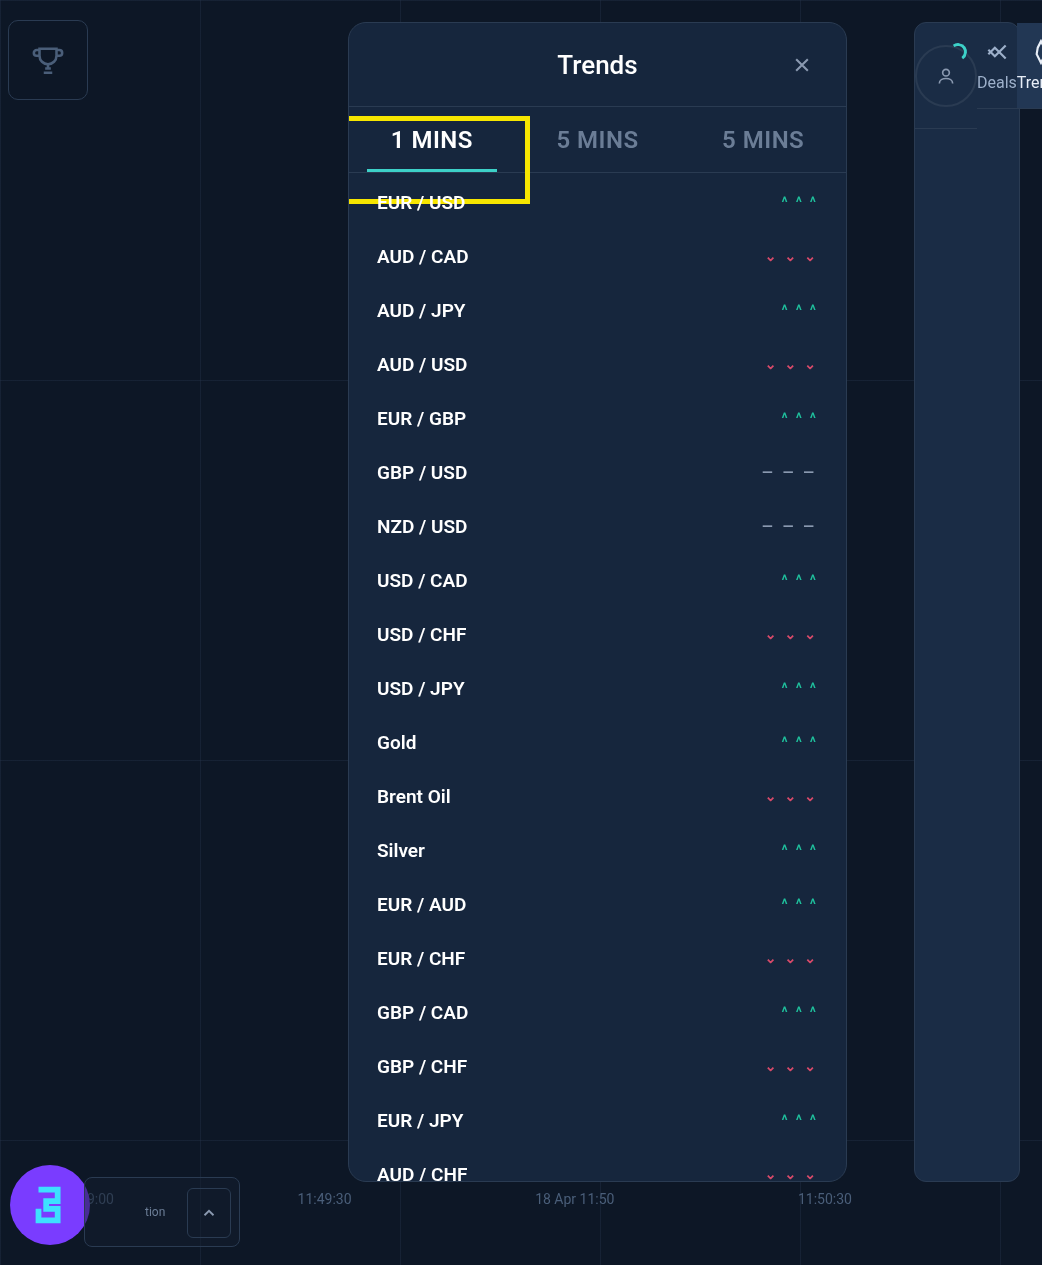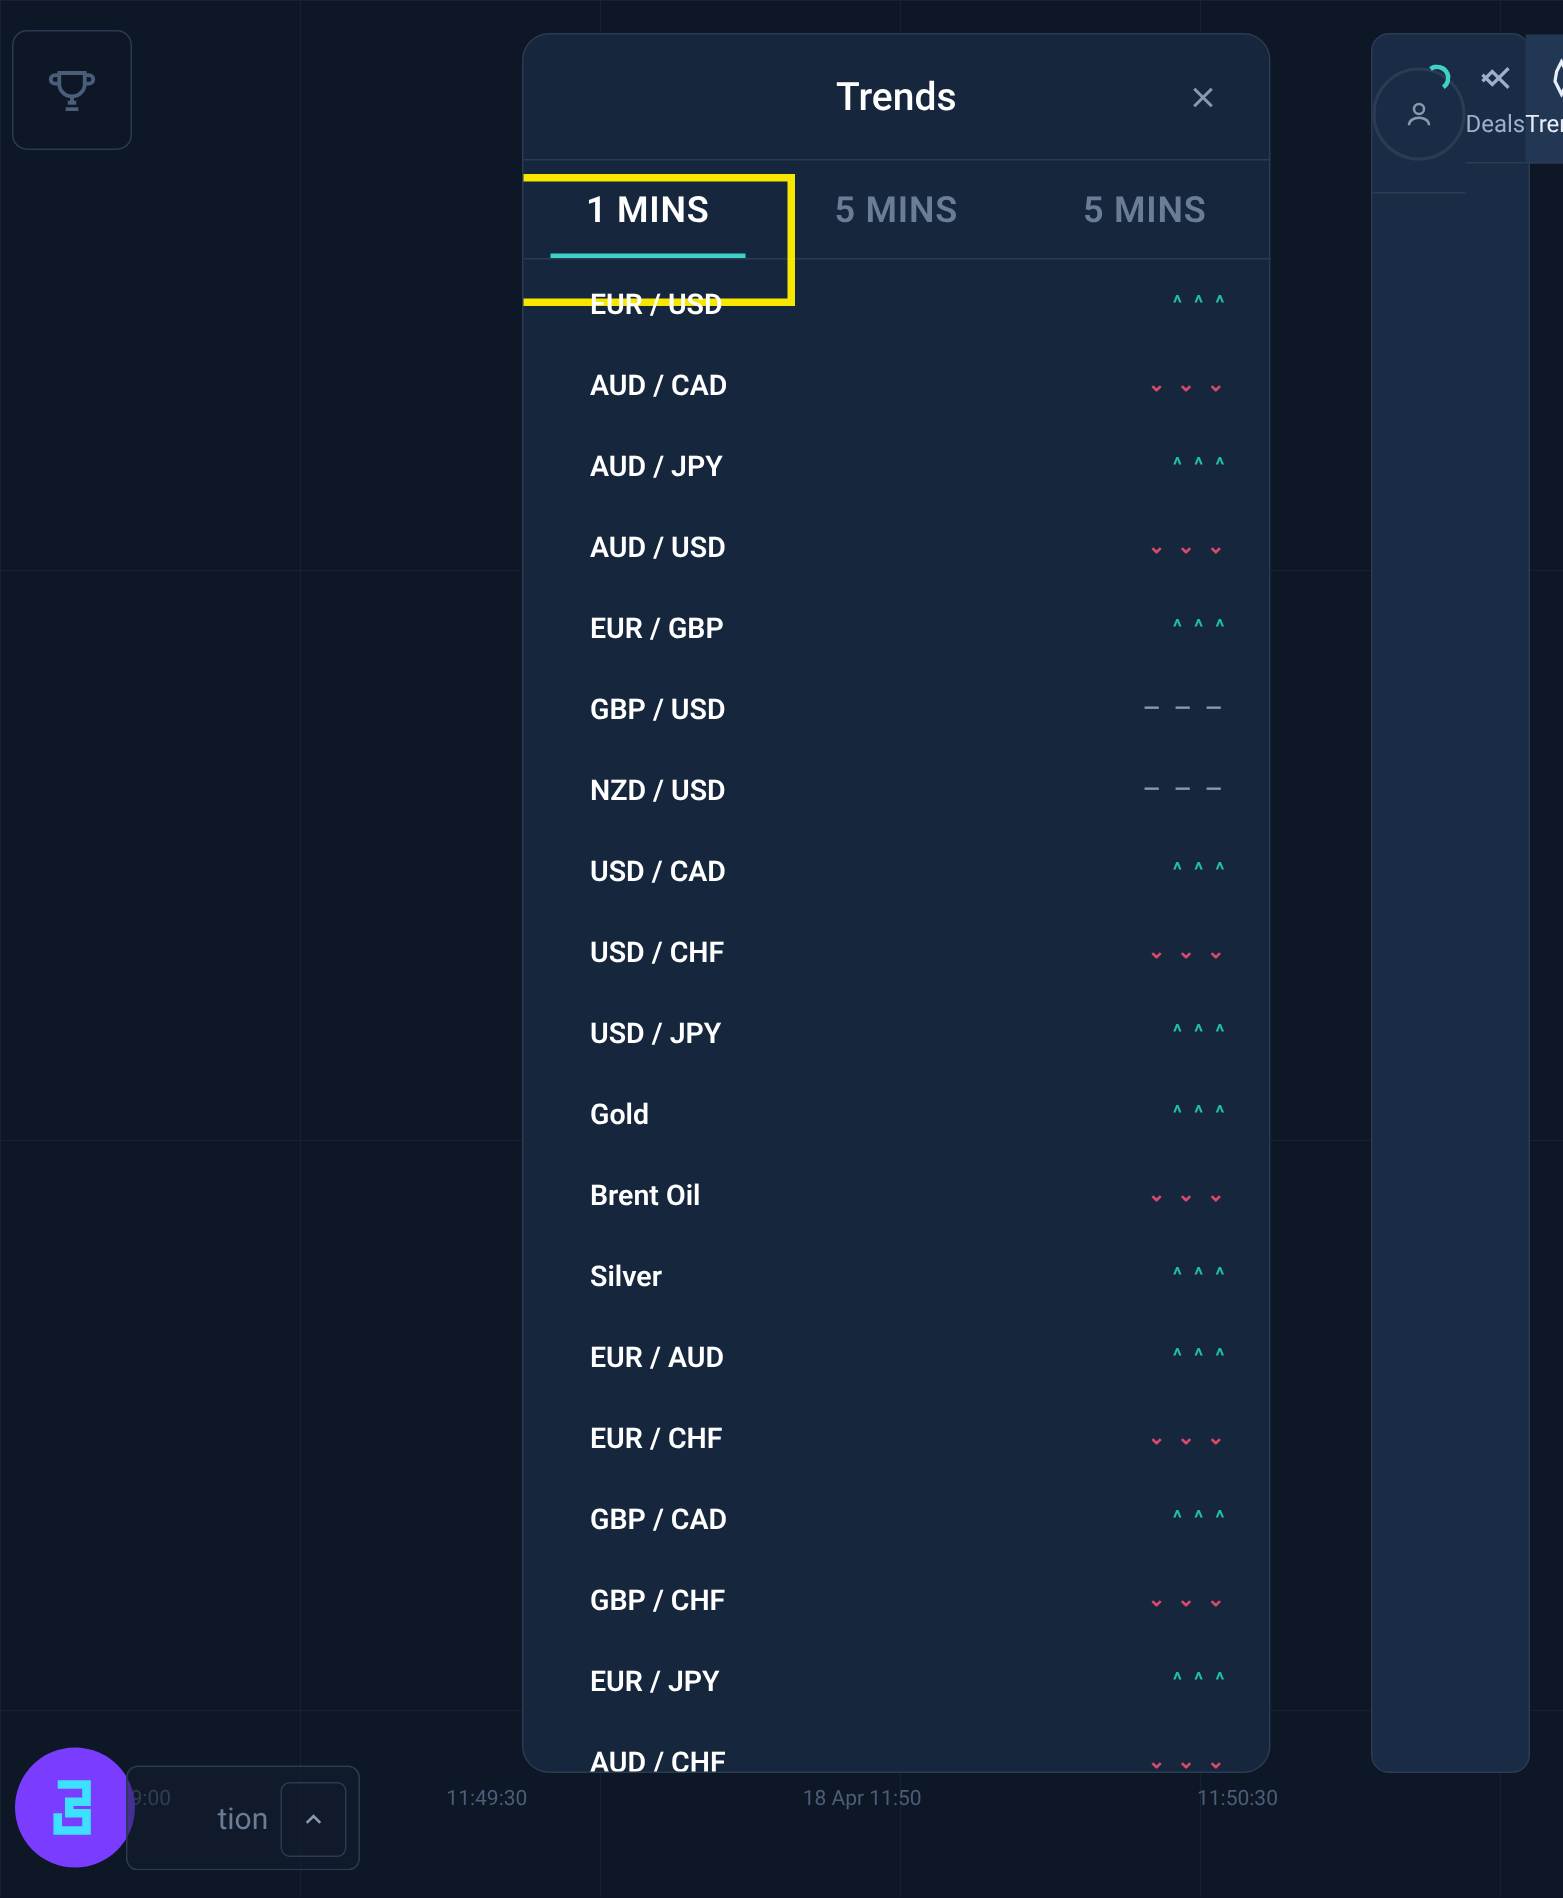--- a/index.html
+++ b/index.html
@@ -16,21 +16,21 @@
 .close-btn { position:absolute; right:28px; top:26px; width:32px; height:32px; display:flex; align-items:center; justify-content:center; color:#8a99b0; cursor:pointer; }
 .close-btn svg { width:20px; height:20px; }
 
 .tabs { display:flex; height:66px; border-bottom:1px solid #2a3b52; }
 .tab { flex:1; display:flex; align-items:center; justify-content:center; color:#6b7d96; font-size:24px; font-weight:600; letter-spacing:0.5px; cursor:pointer; position:relative; }
 .tab.active { color:#fff; }
 .tab.active::after { content:''; position:absolute; bottom:0; left:18px; right:18px; height:3px; background:#3dd1c8; }
 
 .highlight-box { position:absolute; top:93px; left:-15px; width:196px; height:88px; border:5px solid #f7e600; pointer-events:none; }
 
-.list-wrap { position:absolute; top:152px; left:0; right:0; bottom:0; overflow-y:auto;margin-left:16px; }
+.list-wrap { position:absolute; top:152px; left:0; right:0; bottom:0; overflow-y:auto; }
 .list-wrap::-webkit-scrollbar { width:8px; }
 .list-wrap::-webkit-scrollbar-track { background:#16263d; }
 .list-wrap::-webkit-scrollbar-thumb { background:#2a3b52; border-radius:4px; }
 .row { display:flex; align-items:center; justify-content:space-between; height:54px; padding:0 30px 0 28px; cursor:pointer; }
 .row-name { color:#fff; font-size:19px; font-weight:600; }
 .trend-icons { display:flex; gap:8px; }
 .trend-icons span { font-size:14px; font-weight:700; line-height:1; }
 .up { color:#1fbf9c; }
 .down { color:#d94a6a; }
 .flat { color:#8a99b0; letter-spacing:2px; }
@@ -45,21 +45,21 @@
 .nav-item.active { background:#223754; color:#e8eef7; }
 .nav-item svg { width:26px; height:26px; }
 .nav-item.no-label { height:80px; }
 .nav-item.no-label svg { width:28px; height:28px; }
 .spacer { flex:1; }
 
 .bottom-strip { position:absolute; bottom:20px; left:10px; right:22px; display:flex; align-items:center; }
 .logo { width:80px; height:80px; border-radius:50%; background:#7a3cff; display:flex; align-items:center; justify-content:center; }
 .logo svg { width:46px; height:46px; }
 .info-box { height:70px; width:156px; margin-left:-6px; margin-bottom:-14px; border:1px solid #2a3b52; border-radius:8px; display:flex; align-items:center; padding:0 16px; position:relative; background:rgba(20,30,46,0.5); }
-.info-sub { color:#6b7d96; font-size:20px; margin-left:44px; }
+.info-sub { color:#6b7d96; font-size:12px; margin-left:44px; }
 .chevron-box { position:absolute; right:8px; top:10px; width:44px; height:50px; border:1px solid #2a3b52; border-radius:6px; display:flex; align-items:center; justify-content:center; color:#8a99b0; }
 
 .time-axis { position:absolute; bottom:58px; left:0; right:130px; display:flex; justify-content:space-between; color:#4a5e79; font-size:14px; padding:0 60px; }
 </style>
 </head>
 <body>
 
 <div class="grid-bg"></div>
 
 <div class="trophy-box">

